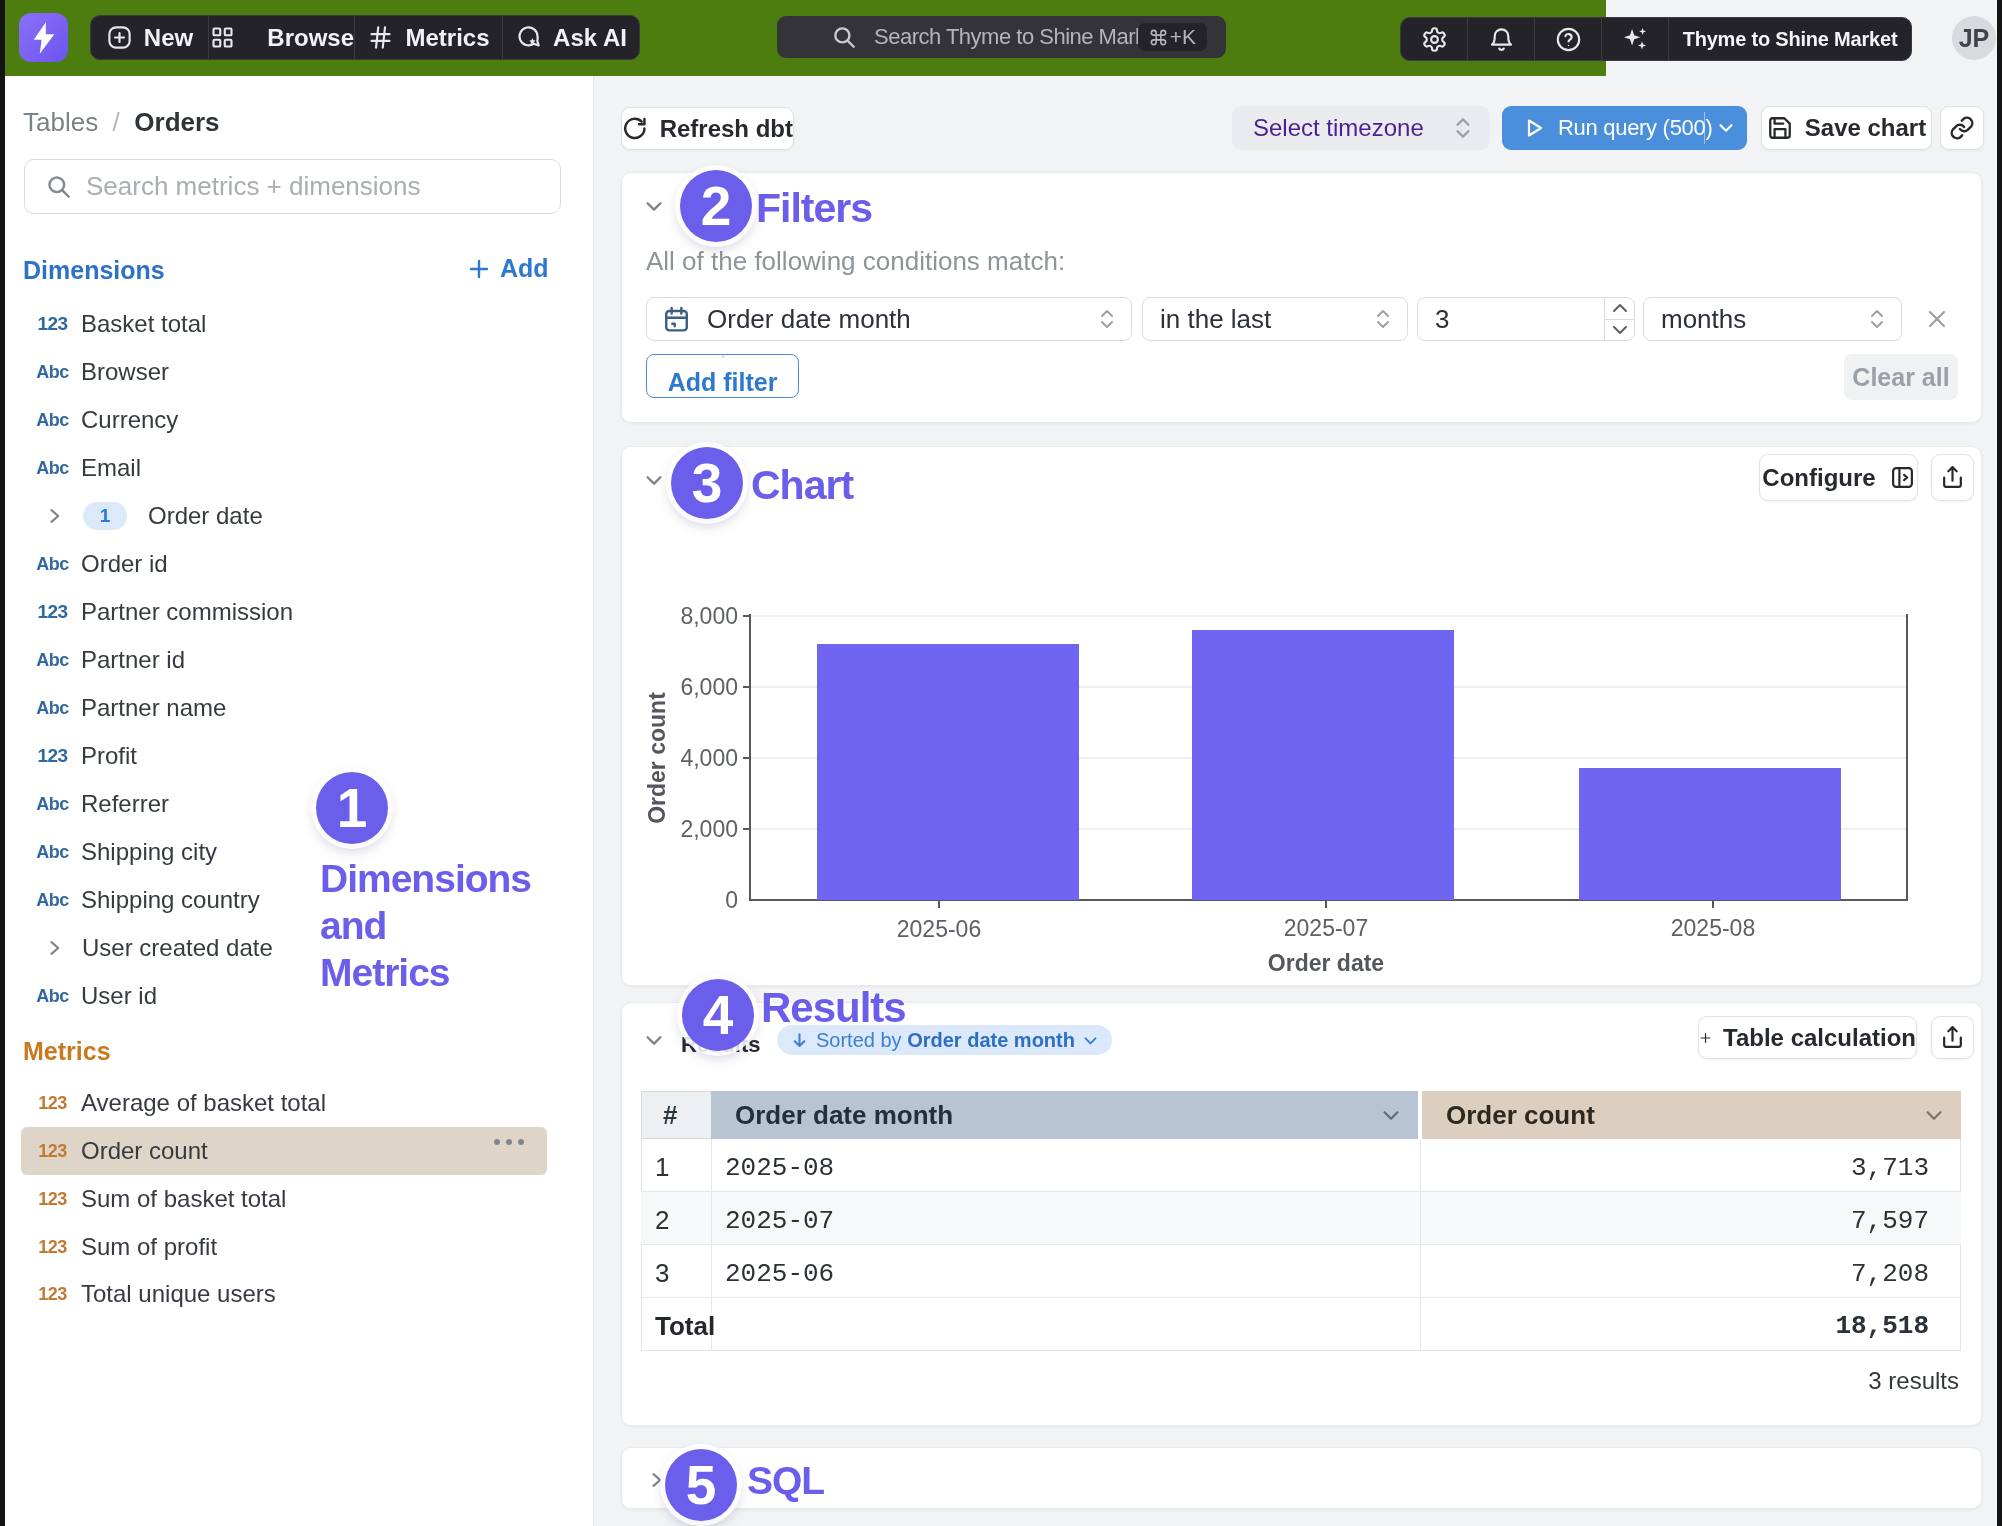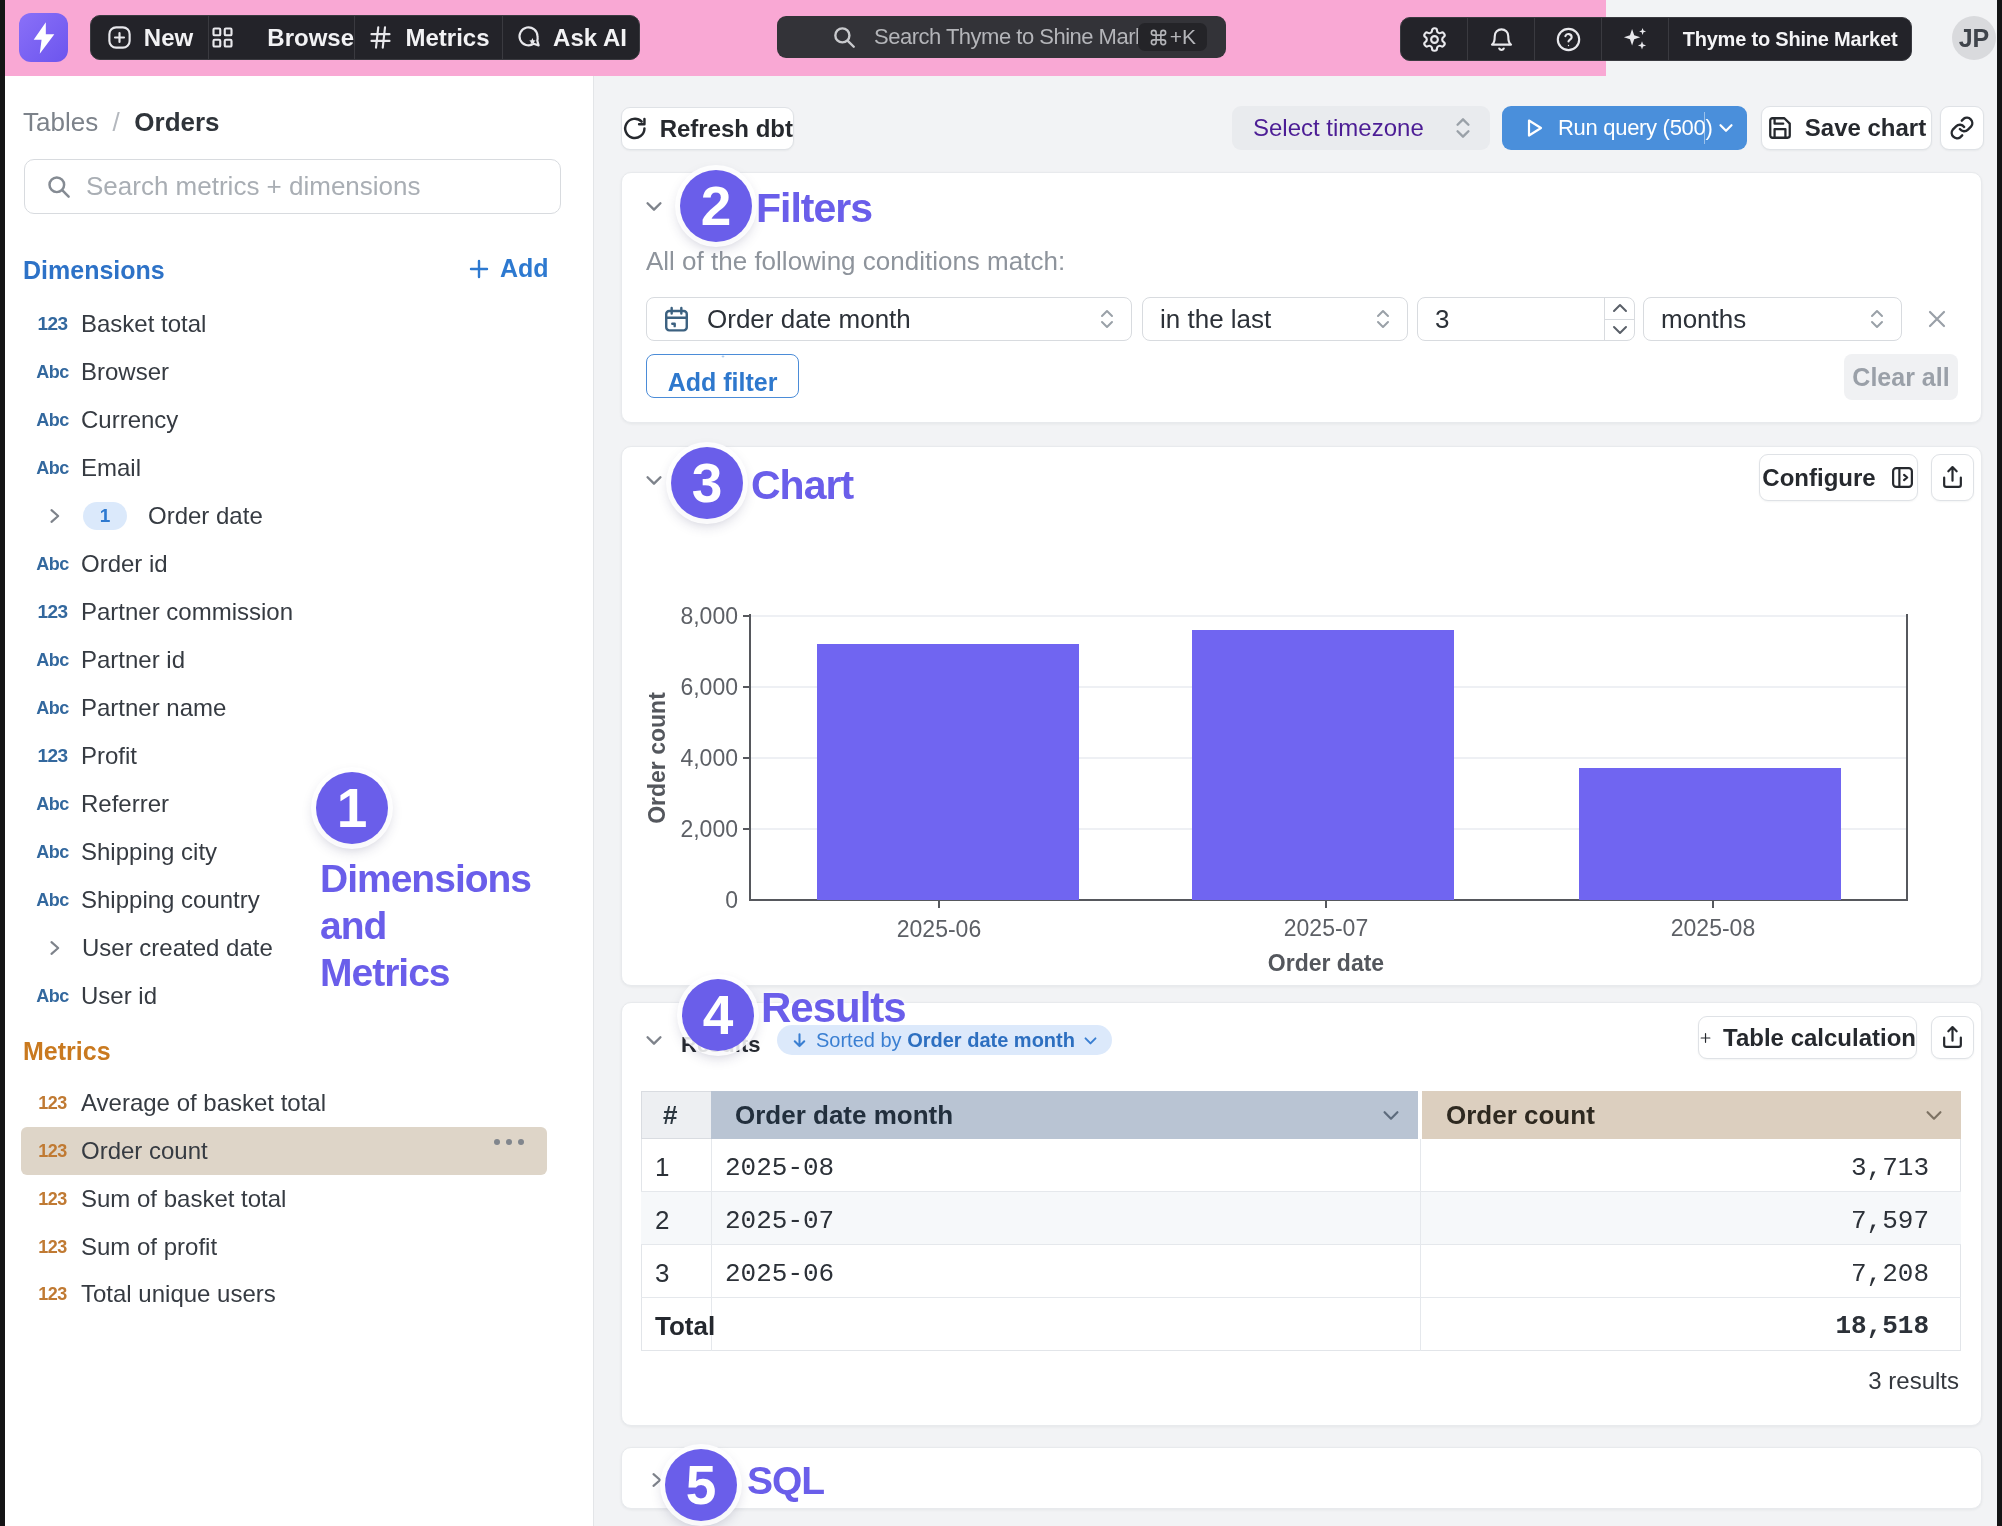--- a/index.html
+++ b/index.html
@@ -20,21 +20,21 @@
   .fic { margin-left:31px; width:33px; font-size:18px; font-weight:bold; color:#33689e; letter-spacing:-0.5px; text-align:center; }
   .fic.n { font-size:19px; }
   .fic.o { color:#c07a33; }
   .ftx { margin-left:12px; font-size:24px; color:#363b42; }
   .mono { font-family:"Liberation Mono", monospace; font-size:26px; color:#2c3138; }
 </style>
 </head>
 <body>
 <div id="app">
 
-  <div class="abs" id="navbar" style="left:0;top:0;width:1606px;height:76px;background:#f9a8d4;">
+  <div class="abs" id="navbar" style="left:0;top:0;width:1606px;height:76px;background:#4d7c0f;">
 
     <div class="abs" style="left:19px;top:13px;width:49px;height:49px;border-radius:12px;background:linear-gradient(135deg,#8a70f8,#6c55ee);display:flex;align-items:center;justify-content:center;">
       <svg width="30" height="34" viewBox="0 0 24 28">
           <path d="M13.5 1 L3.5 15.5 h6.5 L8.5 27 L20.5 11 h-7 z" fill="#fff"></path>
         </svg>
     </div>
 
     <div class="abs" style="left:90px;top:15px;width:550px;height:45px;background:#232329;border:1px solid #3a3a40;border-radius:10px;display:flex;align-items:stretch;color:#f2f2f4;font-size:24px;font-weight:bold;">
       <div style="width:118px;display:flex;align-items:center;justify-content:center;gap:11px;border-right:1px solid #3a3a40;">
         <svg width="27" height="27" viewBox="0 0 24 24" class="ico" style="stroke:#e8e8ec;stroke-width:1.9">

